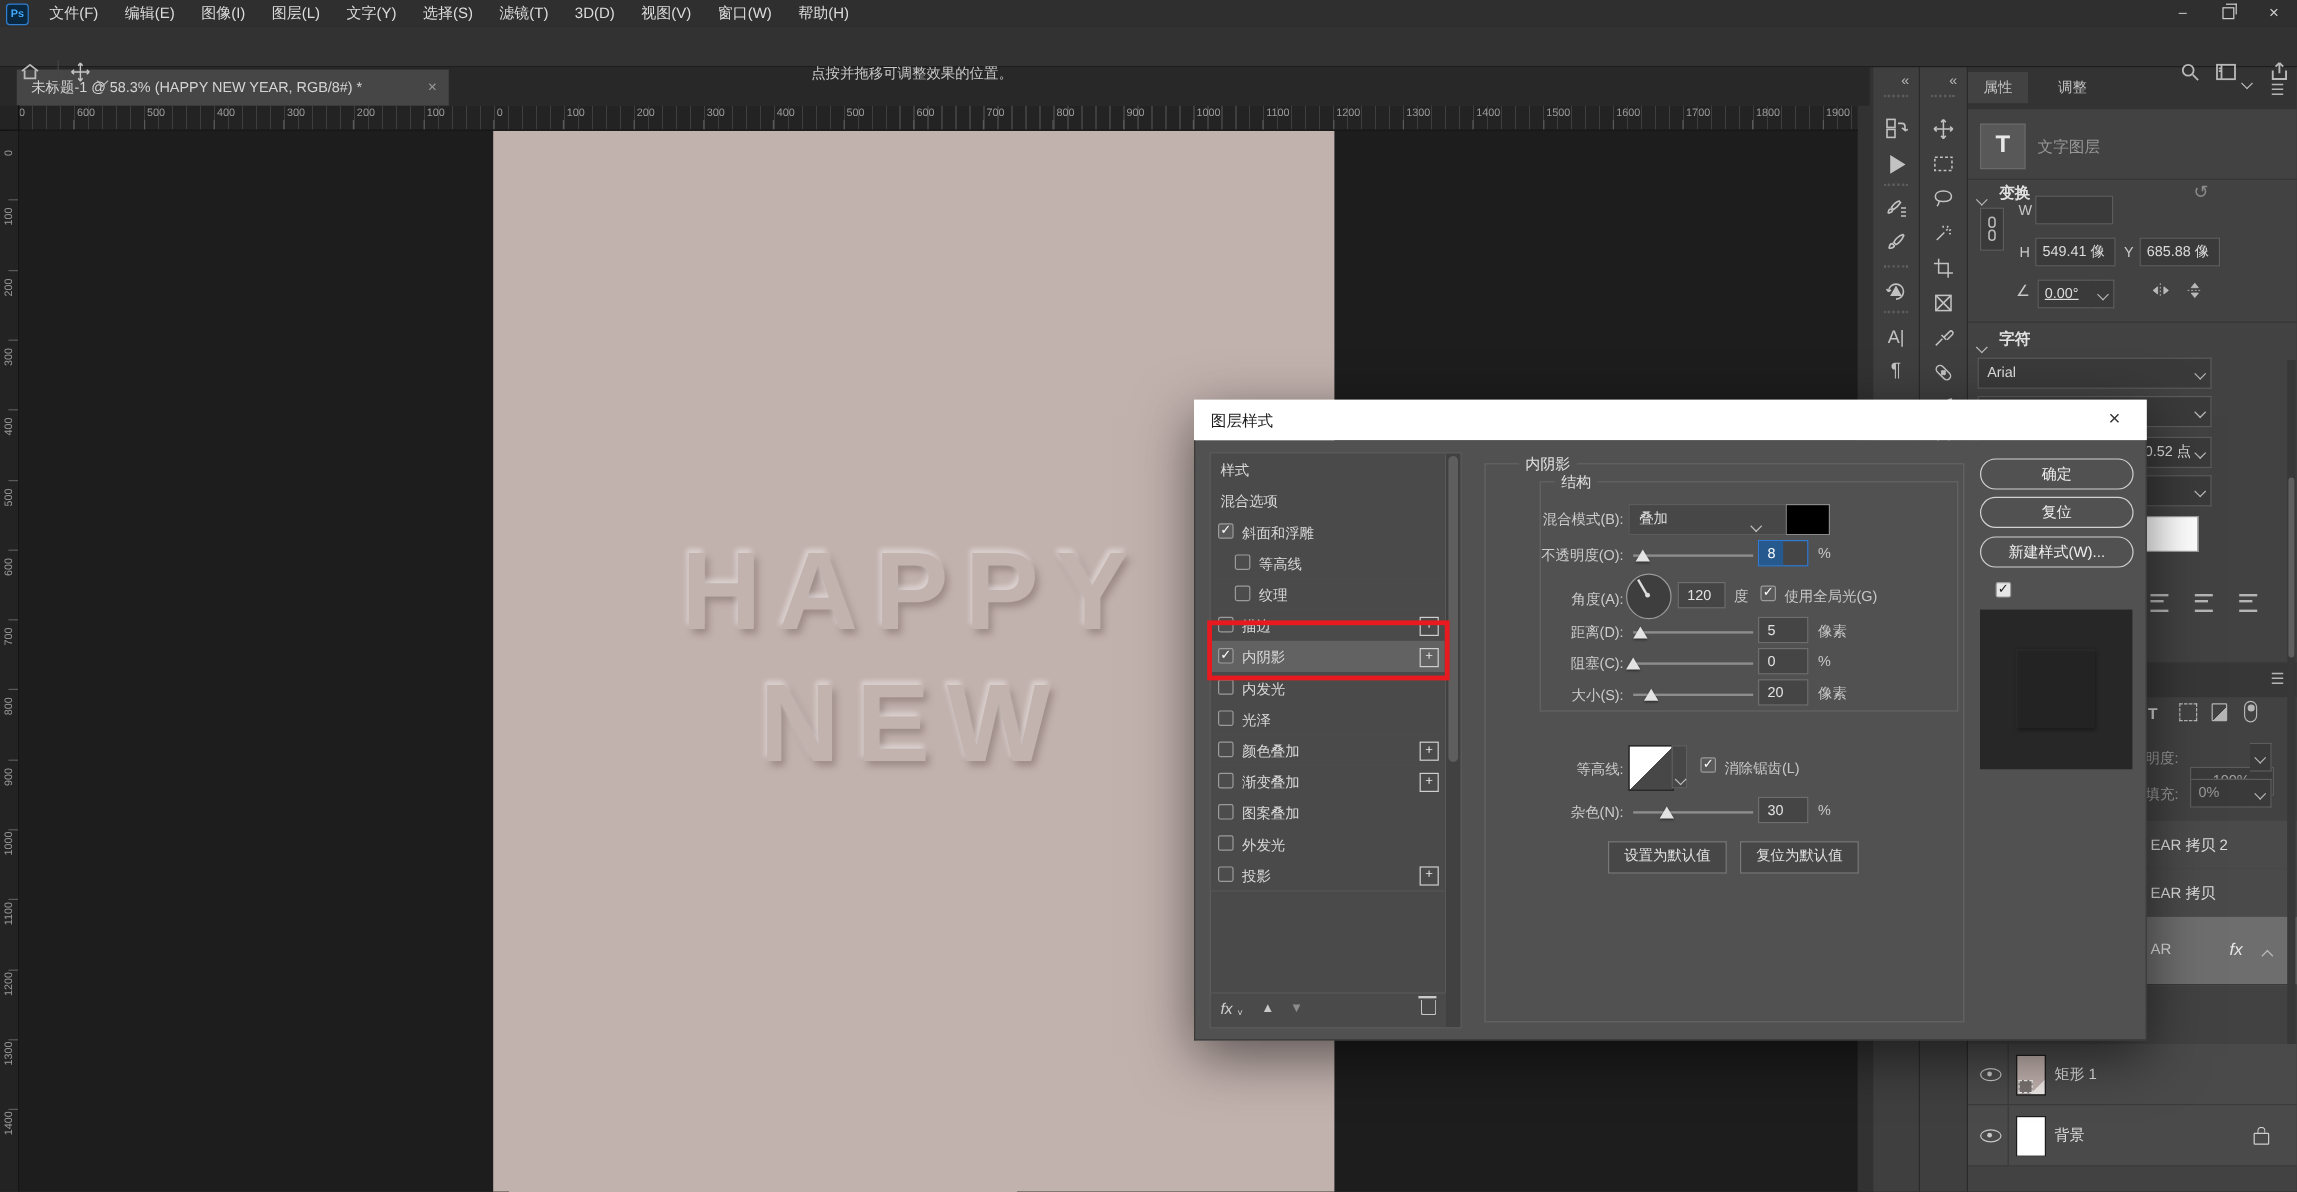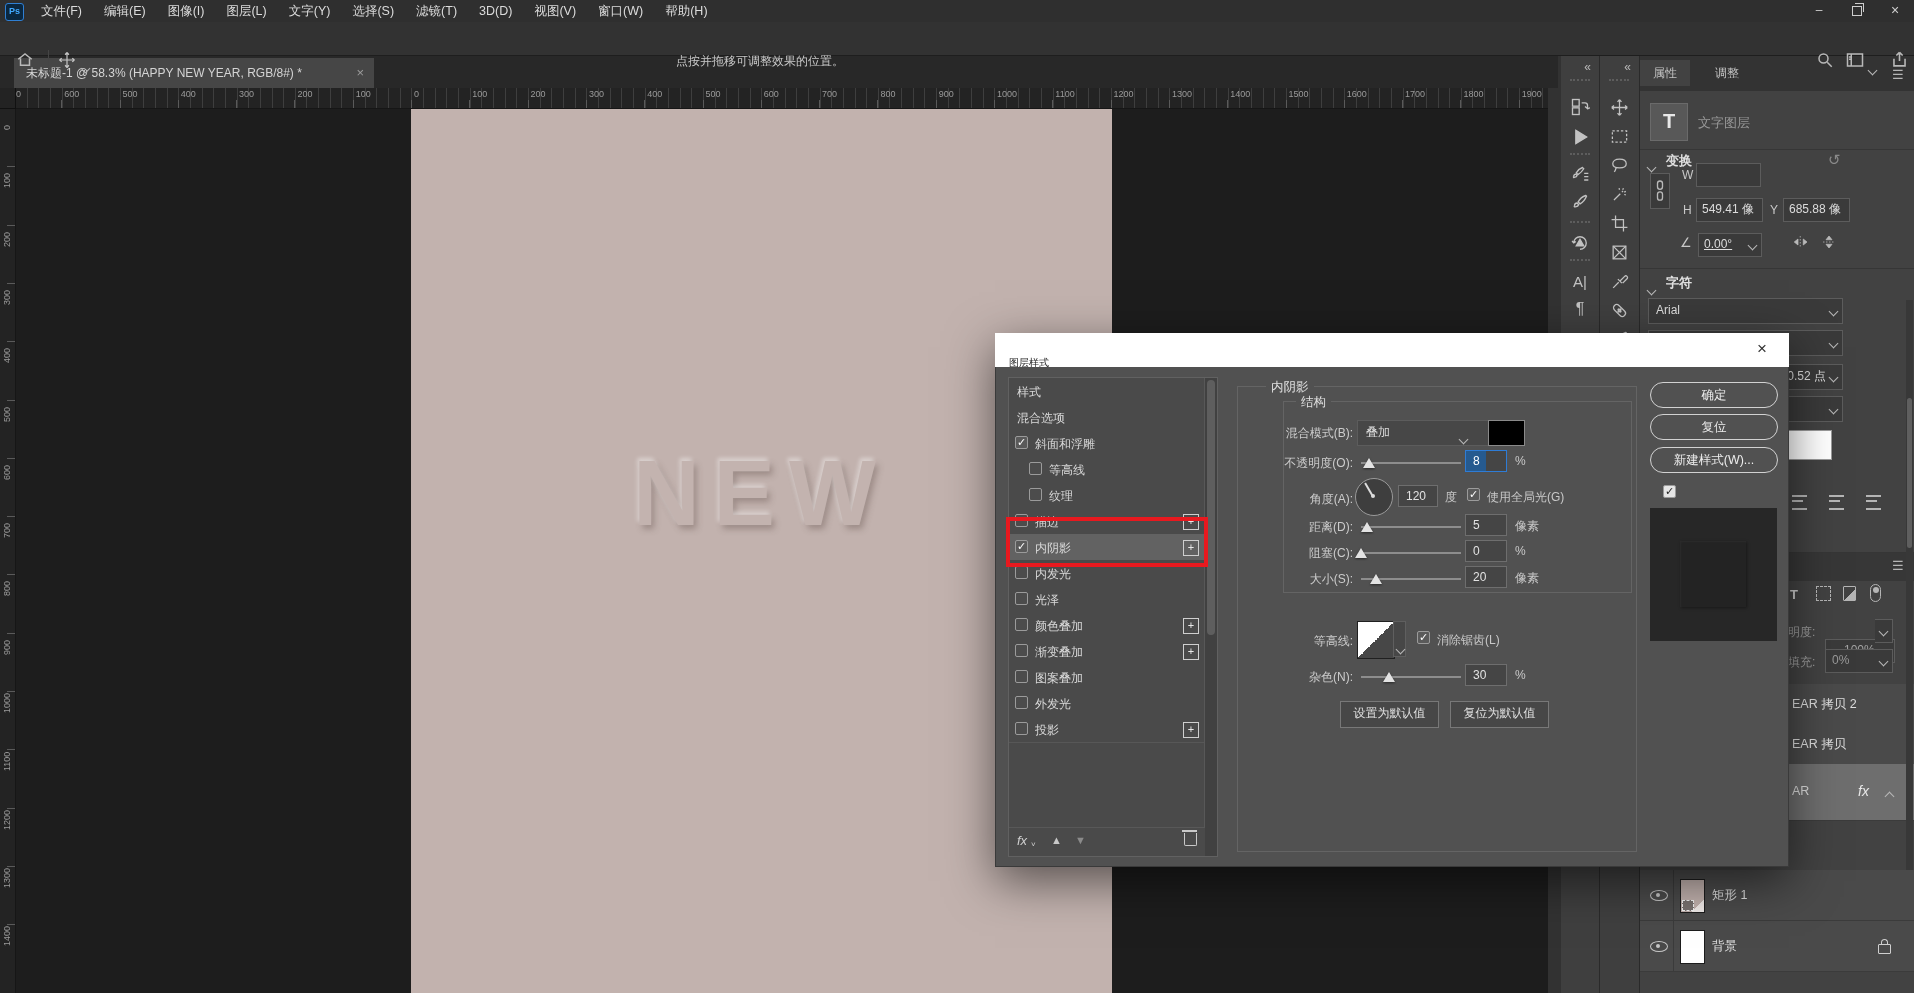--- a/index.html
+++ b/index.html
@@ -58,21 +58,21 @@
   .lock:before{content:'';position:absolute;left:1.5px;top:-6px;width:5px;height:5px;border:1.2px solid #cfcfcf;border-bottom:none;border-radius:4px 4px 0 0;}
   
   #sogou{left:1692px;top:160px;width:222px;height:28px;background:#ffffff;border-radius:5px 0 0 5px;z-index:60;
     display:flex;align-items:center;box-shadow:0 1px 4px rgba(0,0,0,.35);overflow:hidden;}
   #sogou .slogo{width:26px;height:26px;margin:0 3px 0 1px;border-radius:5px;background:linear-gradient(135deg,#ff8a00,#f5341f);
     color:#fff;font-weight:bold;font-size:17px;text-align:center;line-height:25px;}
   .sgitem{width:23px;text-align:center;color:#2b6ff0;font-size:14px;font-weight:bold;flex:none;}
   
   #dialog{left:995px;top:333px;width:794px;height:534px;z-index:100;box-shadow:0 14px 45px rgba(0,0,0,.55);}
   #dlgtitle{left:0;top:0;width:794px;height:34px;background:#ffffff;}
-  #dlgtitle .t{position:absolute;left:14px;top:9px;color:#1c1c1c;font-size:10px;margin-top:14px;}
+  #dlgtitle .t{position:absolute;left:14px;top:9px;color:#1c1c1c;font-size:13px;}
   #dlgclose{left:762px;top:6px;color:#333;font-size:17px;}
   #dlgbody{left:0;top:34px;width:794px;height:500px;background:#515151;border:1px solid #3a3a3a;border-top:none;box-sizing:border-box;}
   #stylelist{left:13px;top:44px;width:210px;height:480px;background:#4a4a4a;border:1px solid #616161;box-sizing:border-box;}
   .srow{position:absolute;left:0;width:196px;height:26px;border-bottom:1px solid #575757;font-size:12px;color:#d9d9d9;background:#4a4a4a;}
   .srow.sel{background:#626262;}
   .cbx{position:absolute;width:13px;height:13px;background:#4c4c4c;border:1px solid #9b9b9b;border-radius:2px;box-sizing:border-box;
     color:#fff;font-size:11px;line-height:11px;text-align:center;}
   .plus{position:absolute;right:6px;top:6px;width:14px;height:14px;border:1px solid #cfcfcf;color:#e8e8e8;font-size:11px;line-height:12px;text-align:center;}
   #listscroll{position:absolute;right:0;top:0;width:12px;height:478px;background:#414141;border-left:1px solid #585858;}
   #listthumb{position:absolute;left:2px;top:2px;width:8px;height:255px;background:#5e5e5e;border-radius:4px;}
@@ -153,20 +153,21 @@
 <div class="abs" id="tabbar">
   <div class="abs" id="doctab">
     <span>未标题-1 @ 58.3% (HAPPY NEW YEAR, RGB/8#) *</span>
     <span class="abs" id="tabclose">×</span>
   </div>
 </div>
 
 <div class="abs" id="pasteboard"></div>
 <div class="abs" id="canvasdoc">
   <div class="abs" id="canvastext">
+      <div>HAPPY</div>
       <div>NEW</div>
     </div>
 </div>
 <div class="abs" id="rulertop" style="background: repeating-linear-gradient(90deg, rgb(62, 62, 62) 0px, rgb(62, 62, 62) 1px, transparent 1px, transparent 11.66px) rgb(35, 35, 35);">
     <div class="rnum" style="left: -9.1px;">700</div>
     <div class="rtick" style="left: 46.2px;"></div>
     <div class="rnum" style="left: 49.2px;">600</div>
     <div class="rtick" style="left: 104.5px;"></div>
     <div class="rnum" style="left: 107.5px;">500</div>
     <div class="rtick" style="left: 162.8px;"></div>

